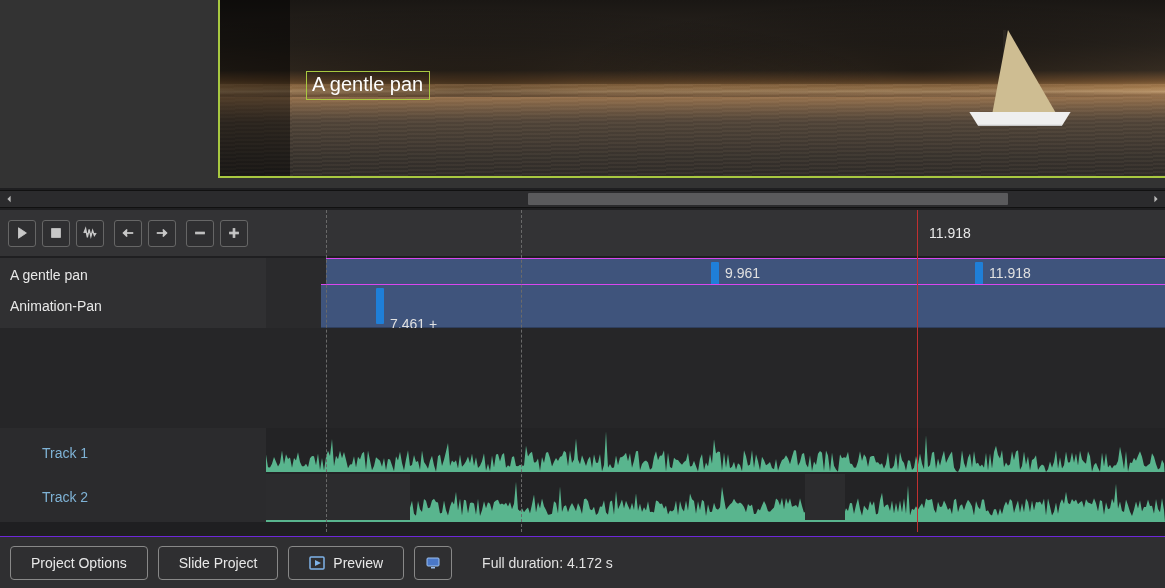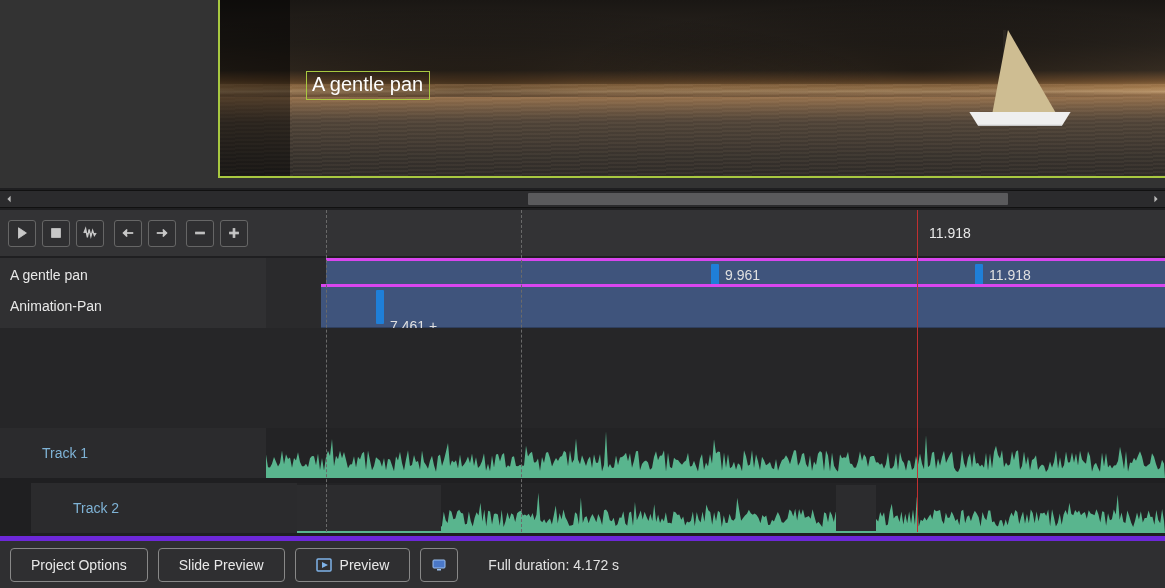--- a/index.html
+++ b/index.html
@@ -168,47 +168,47 @@
   .row2 { top:284px; height:44px; }
   .row-gap { top:328px; height:100px; background:#262628; position:absolute; left:0; right:0;}
   .row1 .row-label, .row2 .row-label { color:#e8e8e8; background:#303032; }
   .row .col-divider {
     position:absolute; left:266px; top:0; bottom:0; width:60px;
     background:#202022;
   }
   .clip {
     position:absolute; top:0; bottom:0;
     background: var(--clip-blue);
-    border-top:3px solid #d946ef;
+    border-top:1px solid #d946ef;
     border-bottom:1px solid #2f3f5e;
   }
   .keyframe {
     position:absolute; top:3px; bottom:3px; width:8px;
     background: var(--keyframe-blue);
     border-radius:1px;
     cursor:ew-resize;
   }
   .kf-label { position:absolute; color:#e0e0e0; font-size:14px; top:6px; white-space:nowrap;}
   
   .audio-rows { position:absolute; left:0; right:0; top:428px; height:104px; }
   .audio-row { position:absolute; left:0; right:0; height:50px; display:flex; }
   .audio-row.t1 { top:0; }
-  .audio-row.t2 { top:55px;margin-left:31px; }
+  .audio-row.t2 { top:44px; }
   .audio-row .row-label { width:266px; color: var(--text-blue); background:#2b2b2d; font-size:14px;padding-left:42px;}
   .audio-row .row-track { background:#232325; }
   .waveform-svg { position:absolute; left:0; right:0; bottom:0; height:100%; width:100%; }
   .audio-gap { position:absolute; top:2px; bottom:2px; background:#2c2c2e; }
   
   .vguide { position:absolute; top:210px; bottom:56px; width:0; border-left:1px dashed #6a6a6a; pointer-events:none;}
   .playhead-line { position:absolute; top:210px; bottom:56px; width:1px; background: var(--playhead); pointer-events:none;}
   
   .bottom-bar {
     position:absolute; left:0; right:0; bottom:0; height:52px;
     background:#2f2f31;
-    border-top:5px solid #6d28d9;
+    border-top:1px solid #6d28d9;
     display:flex; align-items:center;
     padding:0 10px;
   }
   .big-btn {
     height:34px;
     padding:0 20px;
     margin-right:10px;
     border:1px solid #888;
     border-radius:4px;
     background:#2f2f31;
@@ -347,21 +347,21 @@
 </div>
 
 <div id="guides-holder">
     <div class="vguide" style="left: 326px;"></div>
     <div class="vguide" style="left: 521px;"></div>
   </div>
 <div class="playhead-line" id="playhead" style="left: 917px;"></div>
 
 <div class="bottom-bar">
   <button class="big-btn">Project Options</button>
-  <button class="big-btn">Slide Preview</button>
+  <button class="big-btn">Slide Project</button>
   <button class="big-btn">
     <svg viewBox="0 0 16 16">
         <rect x="1" y="2" width="14" height="12" rx="1" fill="none" stroke="#7fb3e8" stroke-width="1.5"></rect>
         <polygon points="6,5 12,8 6,11" fill="#7fb3e8"></polygon>
       </svg>
     <span>Preview</span>
   </button>
   <button class="big-btn iconic">
     <svg viewBox="0 0 16 16">
         <rect x="2" y="3" width="12" height="8" rx="1" fill="#4a78c8" stroke="#9cc0ef" stroke-width="1"></rect>

